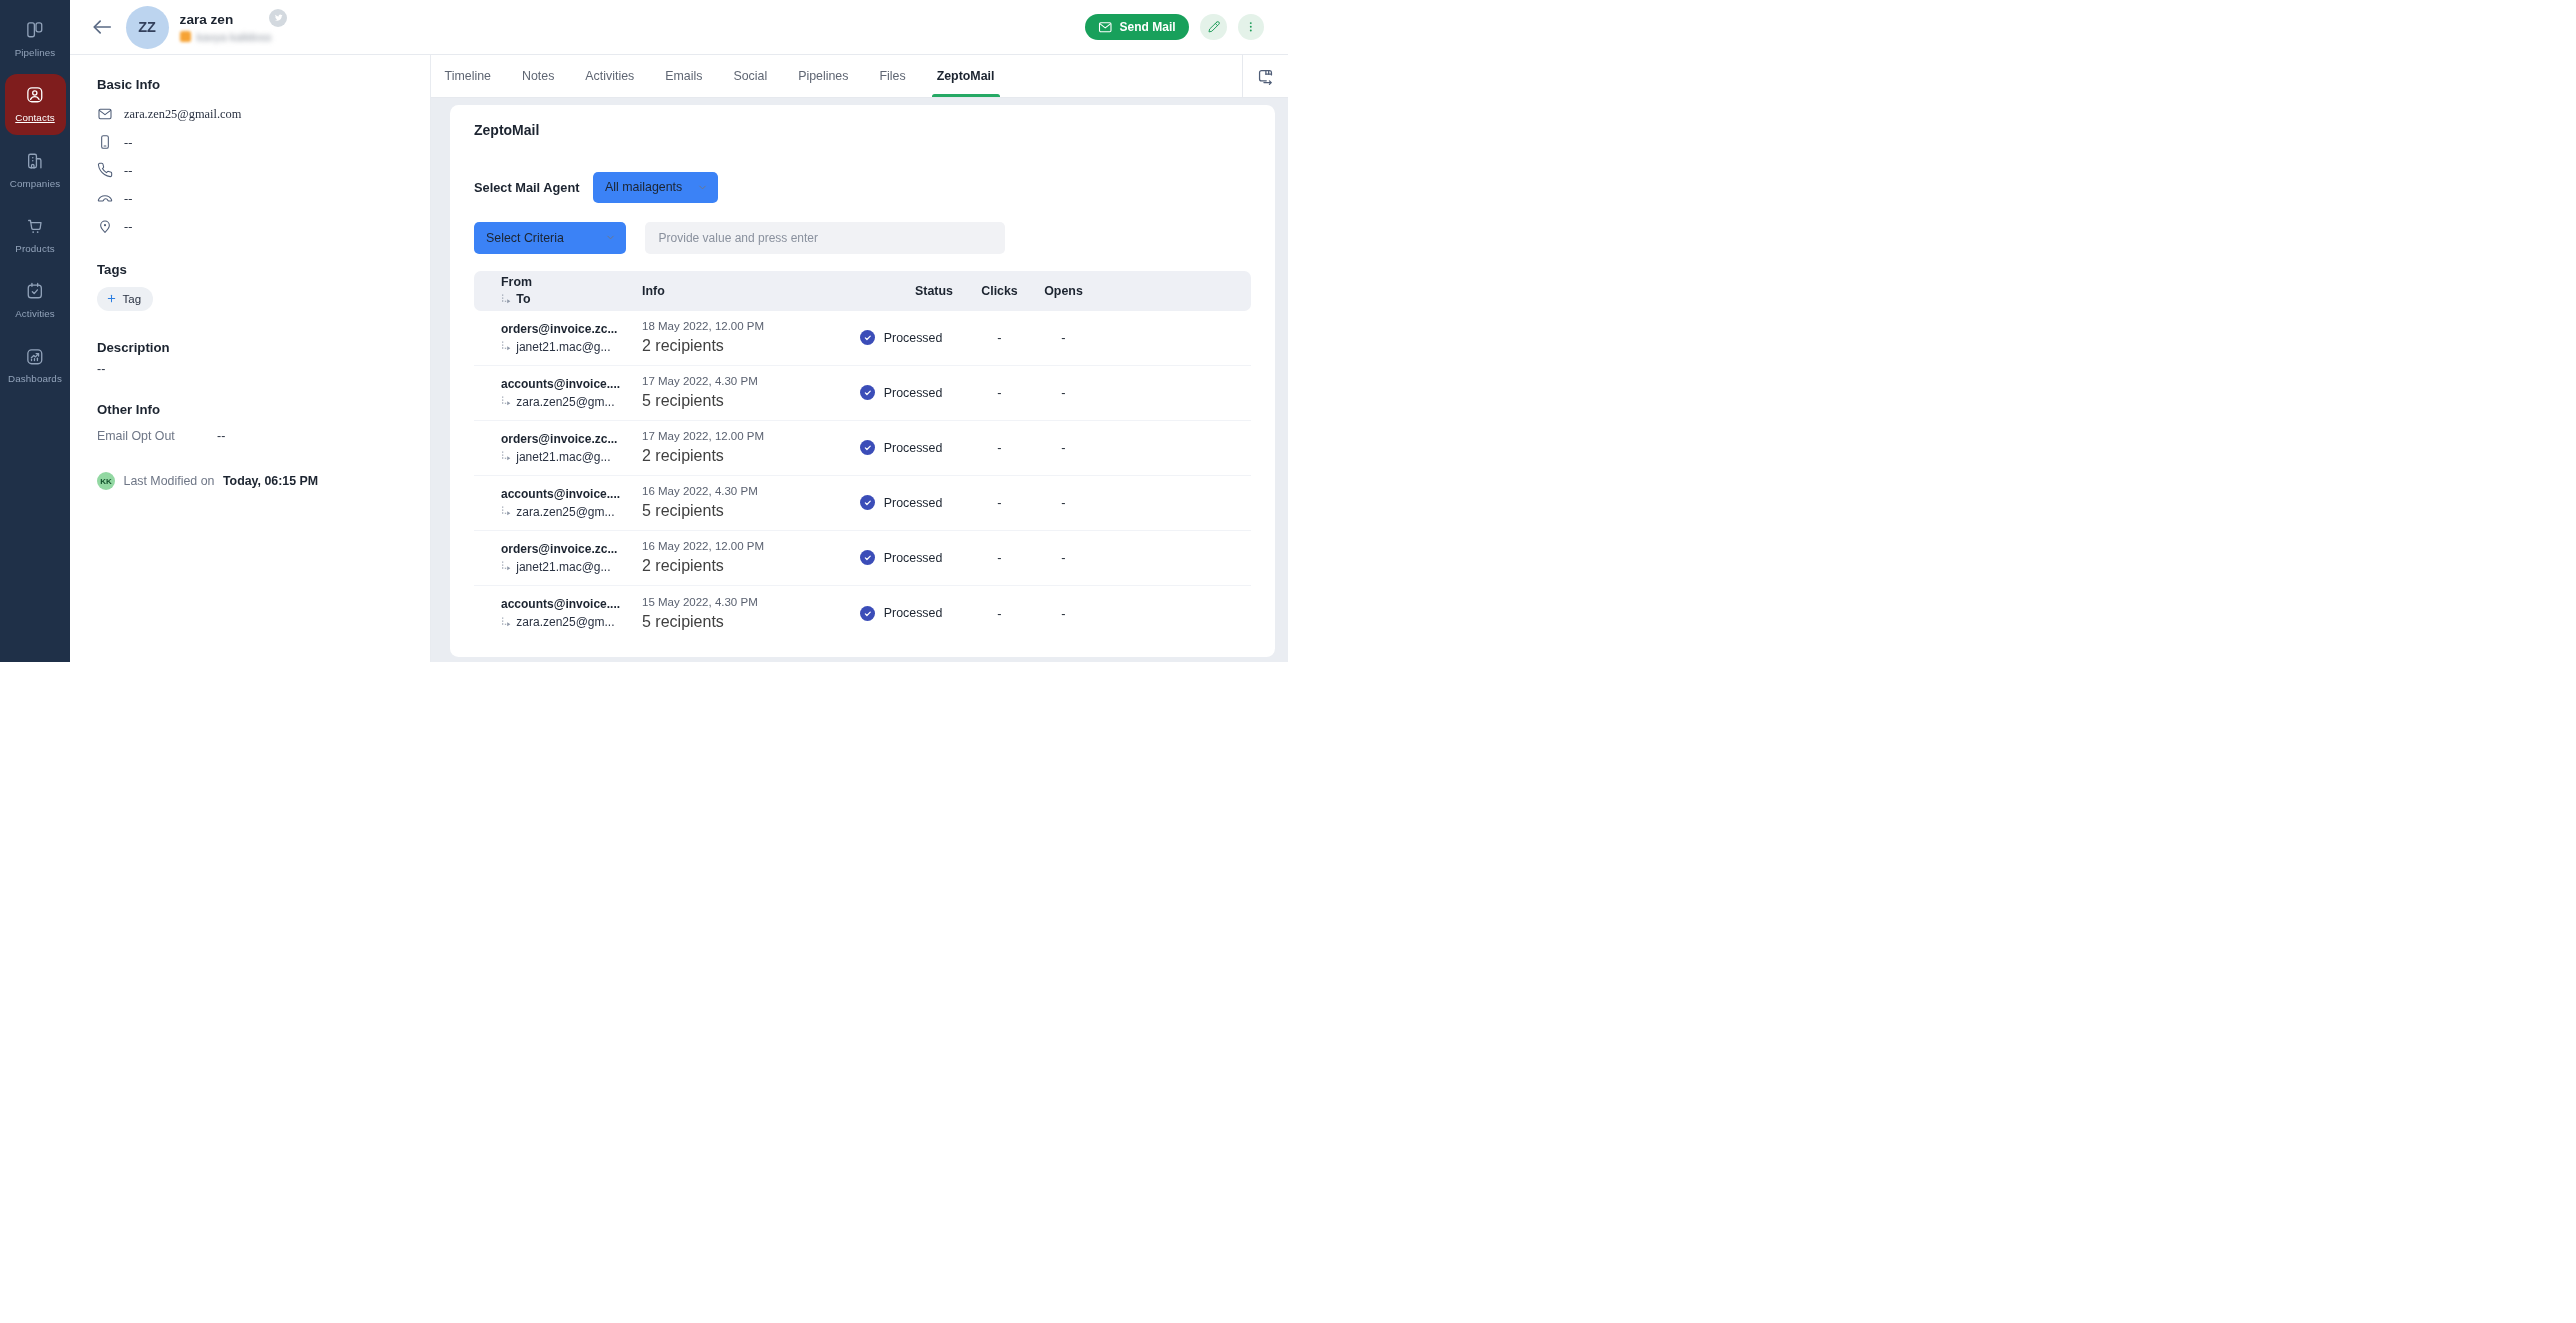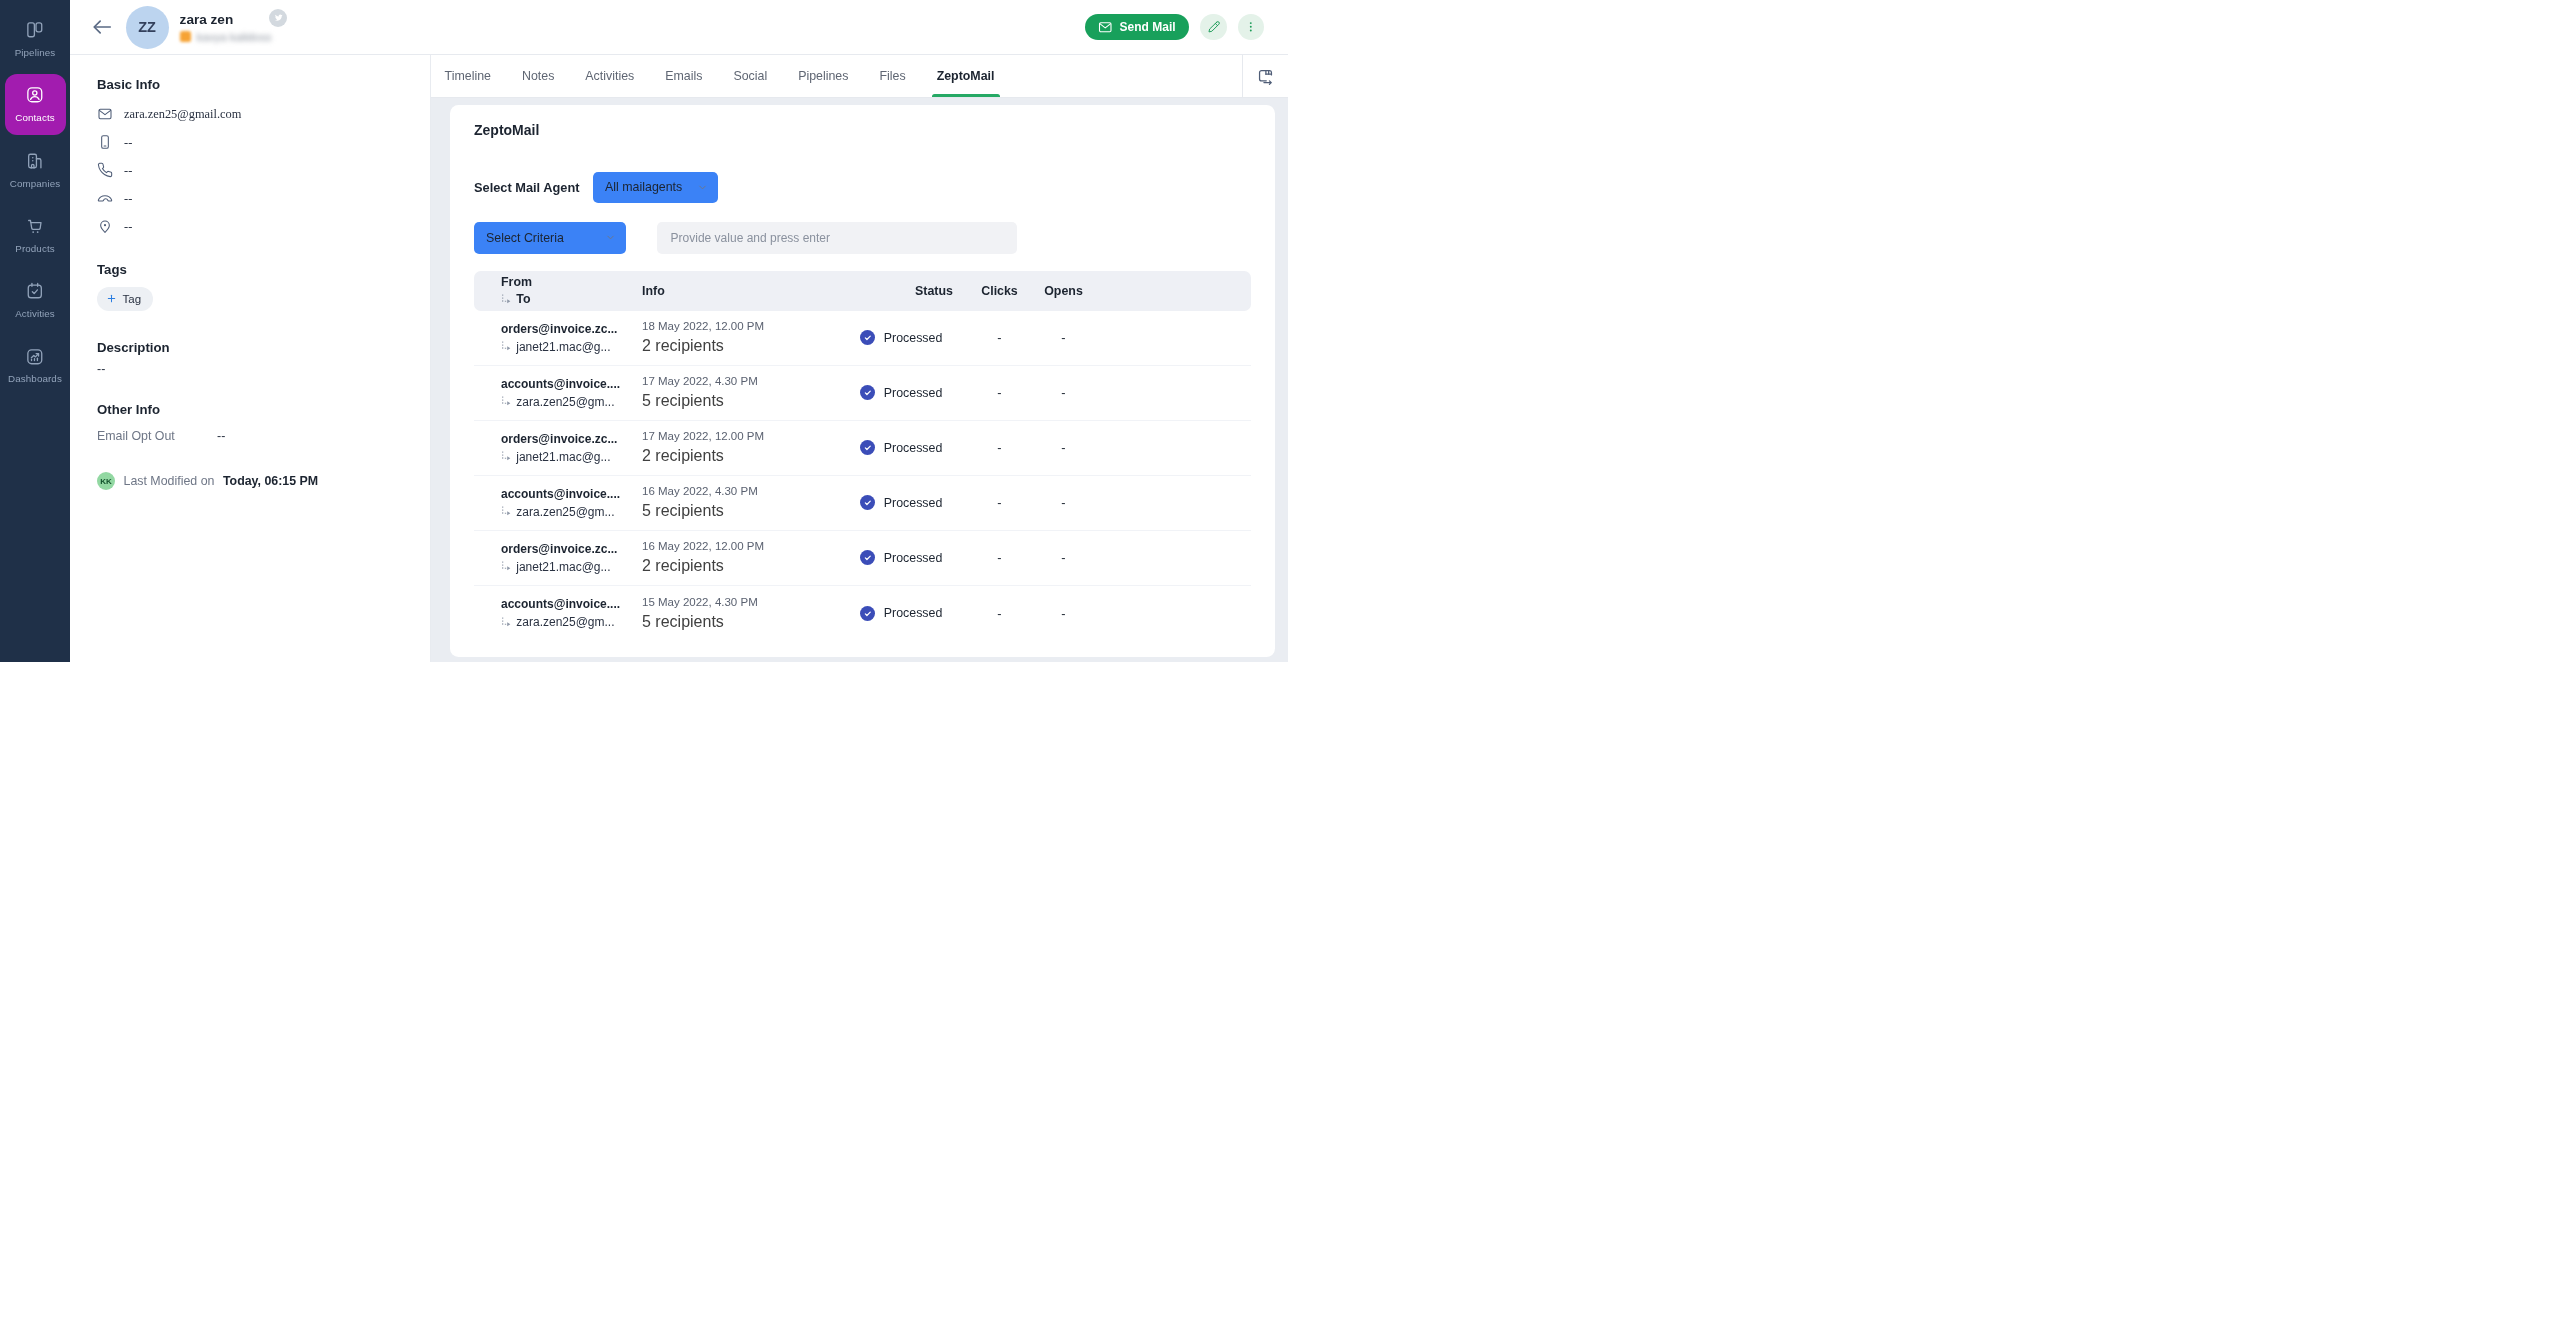--- a/index.html
+++ b/index.html
@@ -7,21 +7,21 @@
     font-family:"Liberation Sans","DejaVu Sans",sans-serif; color:#1c2430; }
   .app { display:flex; width:1288px; height:662px; }
 
   
   .sidebar { width:70px; background:#1f3048; color:#92a3ba; display:flex; flex-direction:column;
     align-items:center; padding-top:8.5px; flex-shrink:0; }
   .nav-item { width:61px; height:61px; border-radius:12px; display:flex; flex-direction:column;
     align-items:center; justify-content:center; gap:4.3px; margin-bottom:4.3px; cursor:pointer; }
   .nav-item svg { width:19.6px; height:19.6px; }
   .nav-label { font-size:9.8px; letter-spacing:0.1px; }
-  .nav-item.active { background:#a21caf; color:#ffffff; }
+  .nav-item.active { background:#7f1d1d; color:#ffffff;text-decoration:underline; }
 
   
   .main { flex:1; display:flex; flex-direction:column; min-width:0; }
   .topbar { height:55px; border-bottom:0.9px solid #e7eaef; display:flex; align-items:center;
     padding:0 24px 0 19px; background:#fff; }
   .back-btn { background:none; border:none; cursor:pointer; color:#5a6a84; width:25.6px; height:25.6px;
     display:flex; align-items:center; justify-content:center; }
   .avatar { width:43px; height:43px; border-radius:50%; background:#bcd4ef; color:#33405c;
     font-weight:bold; font-size:14.5px; display:flex; align-items:center; justify-content:center;
     margin-left:11px; flex-shrink:0; }
@@ -94,21 +94,21 @@
   .agent-row { margin-top:34px; display:flex; align-items:center; gap:13.6px; }
   .agent-label { font-size:12.8px; font-weight:bold; color:#1c2430; }
   .select-box { height:31px; background:#3b82f6; border:none; border-radius:5.1px; display:flex;
     align-items:center; padding:0 10.2px 0 12px; gap:8.5px; cursor:pointer; font-family:inherit; }
   .select-box .sel-text { font-size:12.4px; color:#1c2430; }
   .select-box svg { width:11px; height:11px; color:#6e7686; }
   .agent-select { min-width:125px; justify-content:space-between; }
   .criteria-row { margin-top:19px; display:flex; gap:19px; }
   .criteria-select { width:152px; height:32px; justify-content:space-between; }
   .value-input { width:360px; height:32px; background:#f1f2f5; border:none; border-radius:5.1px;
-    padding:0 13.6px; font-family:inherit; font-size:12px; color:#1c2430;margin-left:12px; }
+    padding:0 13.6px; font-family:inherit; font-size:12px; color:#1c2430; }
   .value-input::placeholder { color:#8a919e; }
 
   
   .table { margin-top:17px; }
   .tgrid { display:grid; grid-template-columns:141px 218px 114px 51px 77px 1fr; align-items:center;
     padding:0 20.4px 0 27px; }
   .thead { background:#eef0f5; border-radius:6.8px; height:40px; font-weight:bold; font-size:12.4px;
     color:#1c2430; }
   .th-fromto { display:flex; flex-direction:column; gap:3.4px; }
   .th-to { display:flex; align-items:center; gap:5.1px; }

